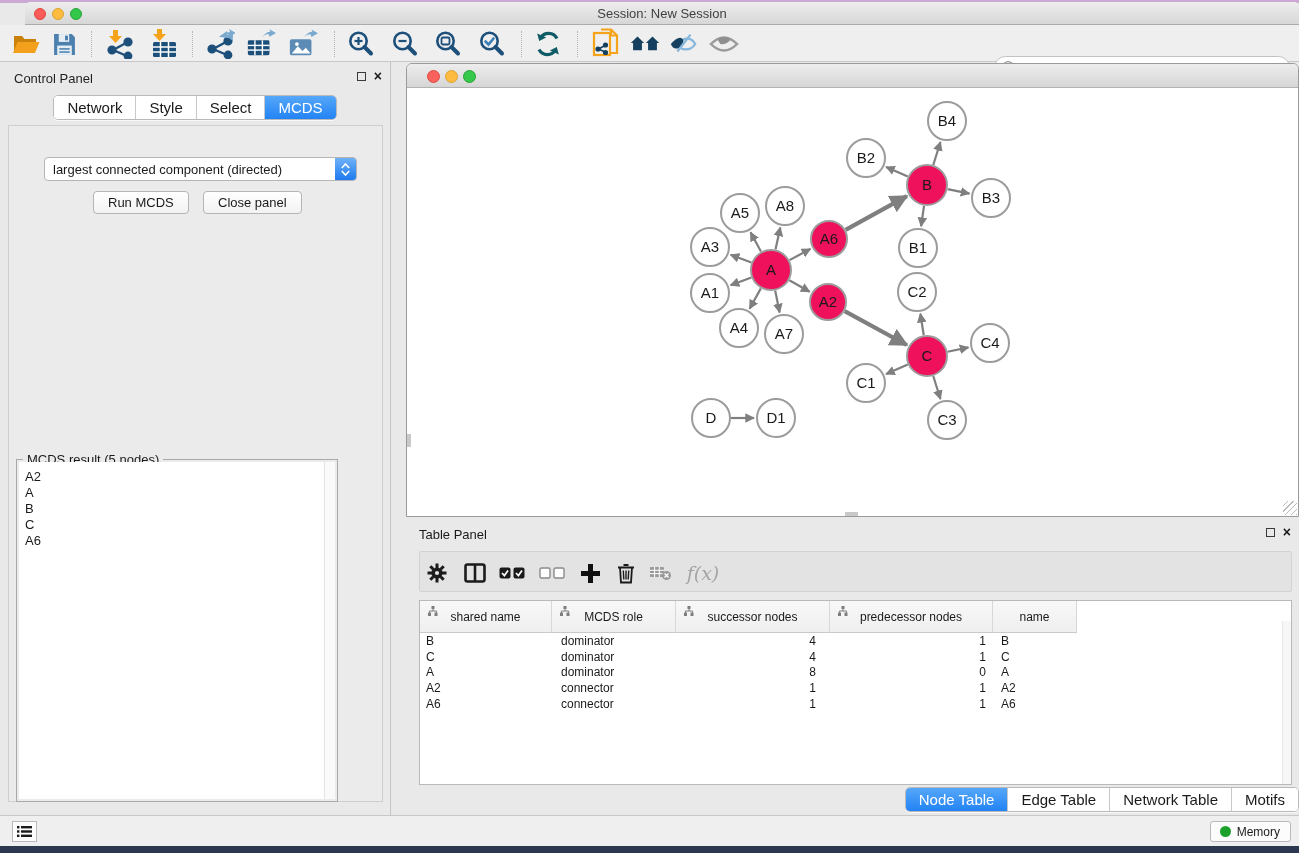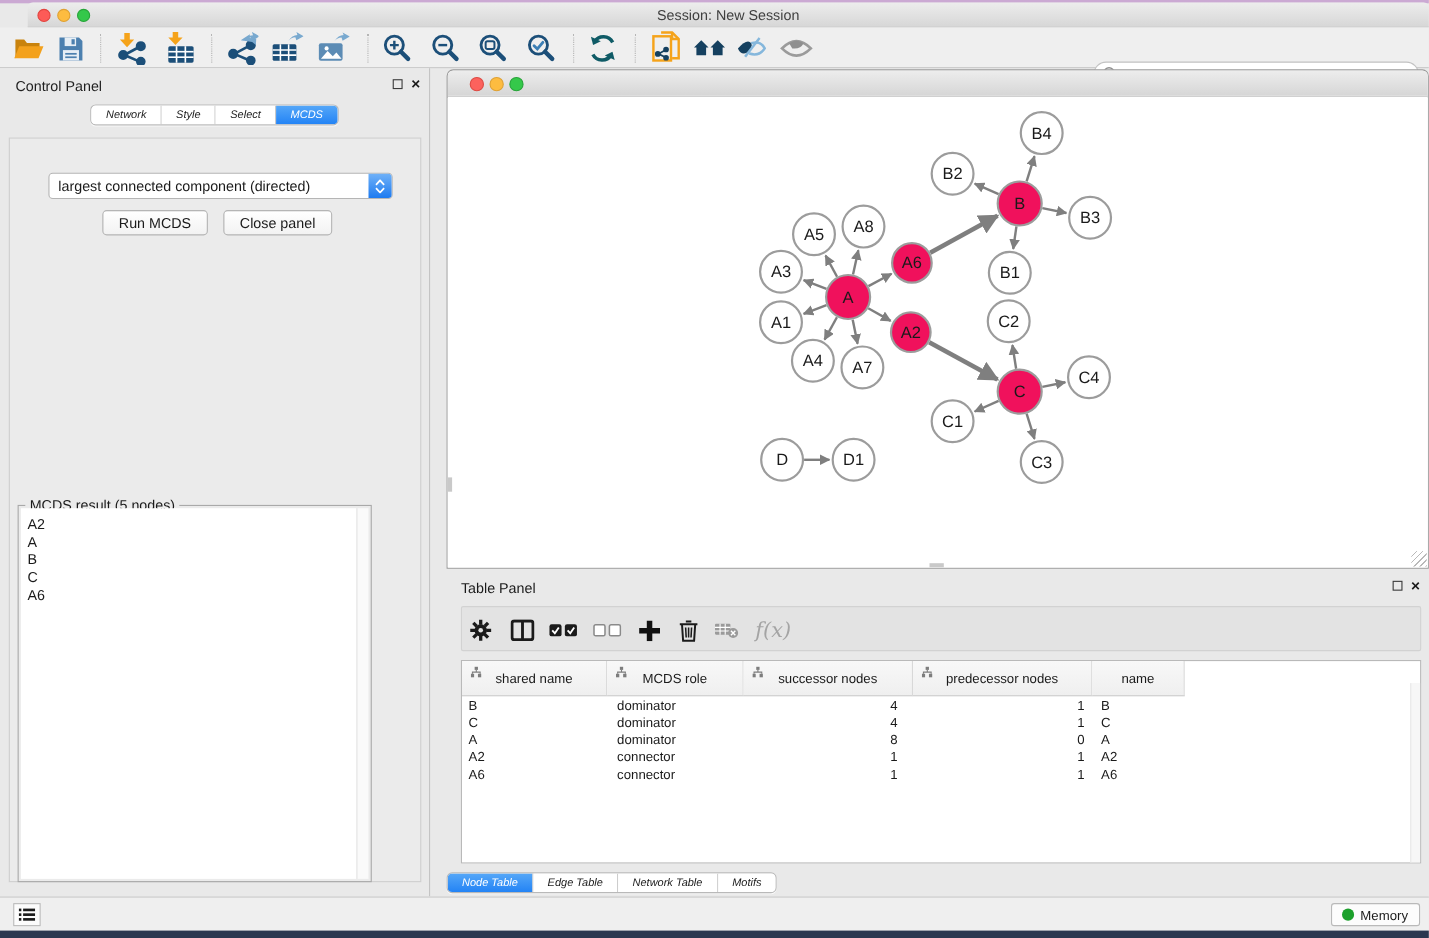--- a/index.html
+++ b/index.html
@@ -25,21 +25,21 @@
   .searchbox { position:absolute; right:9px; top:31px; width:296px; height:23px; background:#fff; border:1px solid #C2C2C2; border-radius:12px; display:flex; align-items:center; padding-left:7px; }
 
   
   .control-panel { position:absolute; left:0; top:62px; width:391px; height:753px; background:#E9E9E9; border-right:1px solid #C4C4C4; }
   .panel-title { position:absolute; left:14px; top:9px; font-size:13px; color:#1f1f1f; }
   .win-btns { position:absolute; right:8px; top:9px; display:flex; gap:8px; align-items:center; }
   .float-box { width:9px; height:9px; border:1.5px solid #3a3a3a; display:inline-block; }
   .close-x { font-weight:bold; font-size:14px; line-height:11px; color:#1a1a1a; }
 
   .seg { display:flex; border:1px solid #B9B9B9; border-radius:5px; overflow:hidden; background:#fff; box-shadow:0 1px 0 rgba(255,255,255,.7); }
-  .seg-tab { font-size:10px; padding:3px 13px; border-right:1px solid #C8C8C8; background:#fff; color:#1a1a1a; white-space:nowrap;font-style:italic; }
+  .seg-tab { font-size:15px; padding:3px 13px; border-right:1px solid #C8C8C8; background:#fff; color:#1a1a1a; white-space:nowrap; }
   .seg-tab:last-child { border-right:none; }
   .seg-tab.active { background:linear-gradient(#55A7F8,#2383F5); color:#fff; }
   .cp-tabs { position:absolute; top:33px; left:0; right:0; display:flex; justify-content:center; }
   .cp-tabs .seg { }
 
   .cp-content { position:absolute; left:8px; right:7px; top:63px; bottom:13px; background:#EBEBEB; border:1px solid #CFCFCF; }
   .opt-label { position:absolute; top:10px; left:0; right:0; text-align:center; font-size:13px; }
   .criterion { position:absolute; left:35px; top:31px; width:313px; height:24px; background:#fff; border:1px solid #B5B5B5; border-radius:4px; display:flex; align-items:center; }
   .criterion .val { flex:1; font-size:13px; padding-left:8px; white-space:nowrap; overflow:hidden; }
   .criterion .stepper { width:21px; height:22px; border-radius:0 3px 3px 0; background:linear-gradient(#6FB1F8,#1E7BF0); display:flex; flex-direction:column; align-items:center; justify-content:center; gap:1px; }
@@ -79,21 +79,21 @@
   .th .tree-ico { position:absolute; left:8px; top:5px; }
   .th .th-label { flex:1; text-align:center; }
   .tbl-row { display:flex; height:15.8px; align-items:center; font-size:12px; }
   .c0 { width:132px; padding-left:6px; }
   .c1 { width:124px; padding-left:9px; }
   .c2 { width:154px; text-align:right; padding-right:14px; }
   .c3 { width:163px; text-align:right; padding-right:7px; }
   .c4 { width:84px; padding-left:8px; }
   .th.c0,.th.c1,.th.c2,.th.c3,.th.c4 { padding:0; text-align:center; }
   .tbl-vtrack { position:absolute; right:0; top:20px; bottom:0; width:9px; background:#F7F7F7; border-left:1px solid #E8E8E8; }
-  .tp-tabs { position:absolute; bottom:3px; left:0; right:0; display:flex; justify-content:flex-start; }
+  .tp-tabs { position:absolute; bottom:3px; left:0; right:0; display:flex; justify-content:flex-end; }
 
   
   .statusbar { position:absolute; left:0; top:815px; right:0; height:31px; background:#EFEFEF; border-top:1px solid #C8C8C8; }
   .list-btn { position:absolute; left:12px; top:5px; width:25px; height:21px; background:#FCFCFC; border:1px solid #B9B9B9; display:flex; align-items:center; justify-content:center; }
   .memory-btn { position:absolute; right:8px; top:5px; height:21px; background:#FCFCFC; border:1px solid #B9B9B9; border-radius:3px; display:flex; align-items:center; gap:6px; padding:0 10px 0 9px; font-size:12px; }
   .memory-dot { width:11px; height:11px; border-radius:50%; background:#1BA02B; }
   .bottom-strip { position:absolute; left:0; right:0; top:846px; height:7px; background:#2B3850; }
 </style>
 </head>
 <body>

